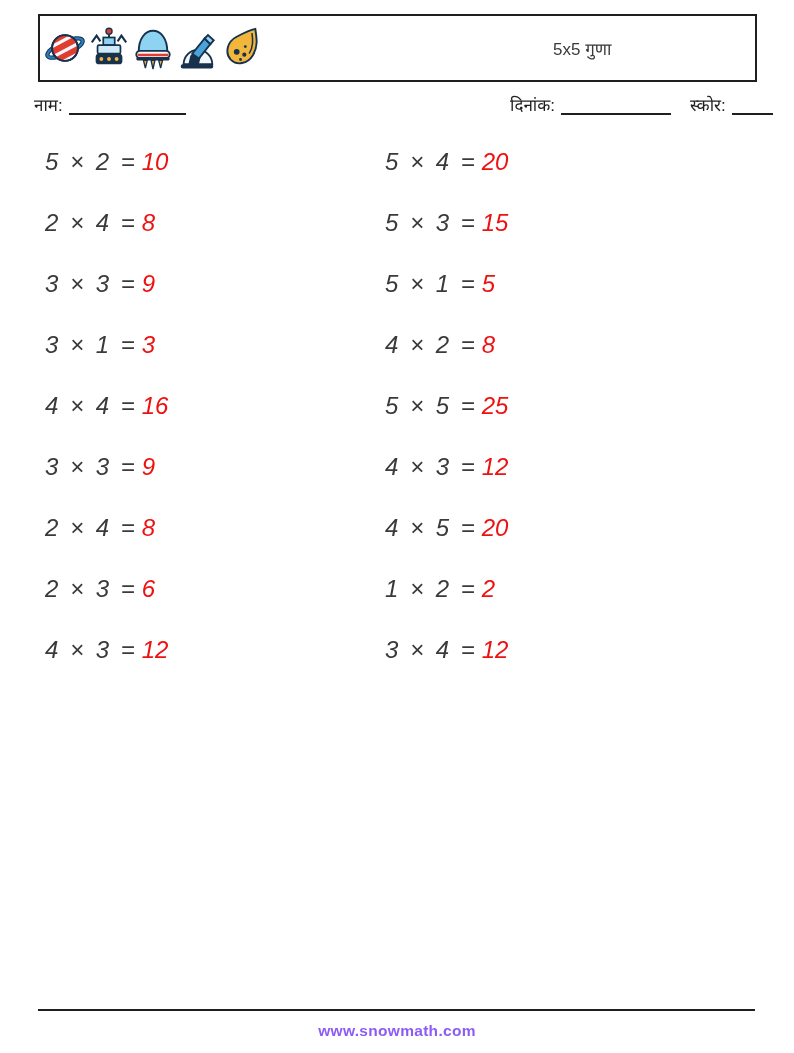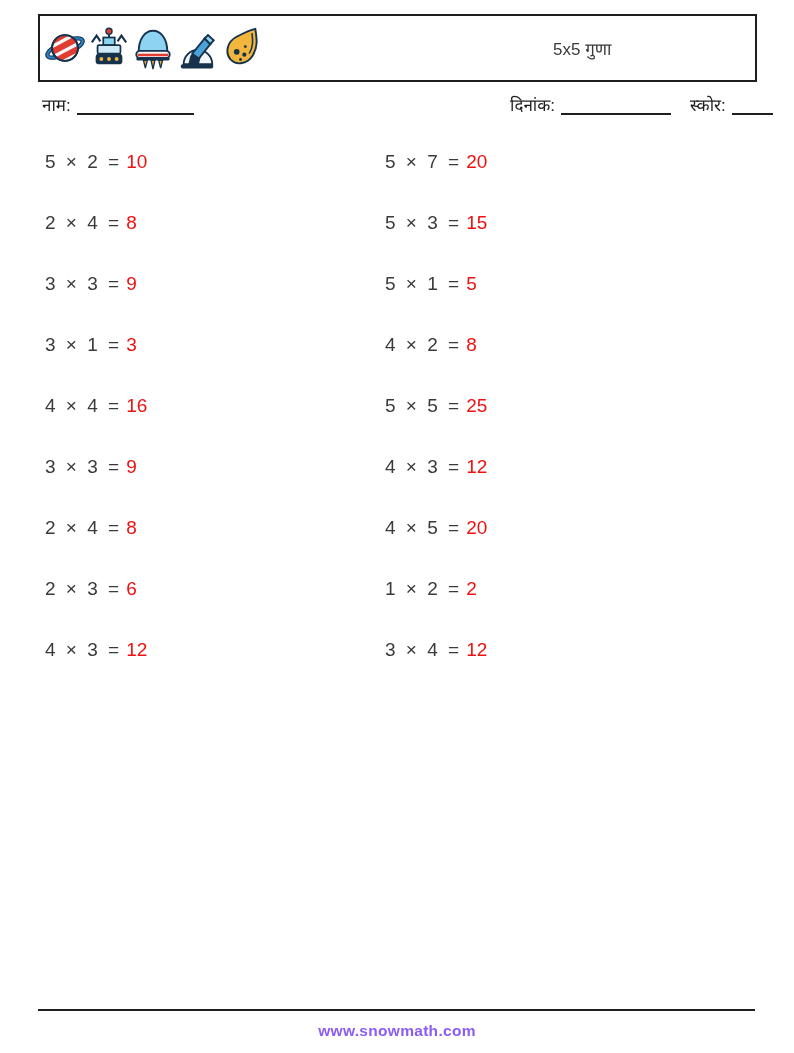--- a/index.html
+++ b/index.html
@@ -15,37 +15,37 @@
     display:flex; align-items:center;
   }
   .icon-strip { display:flex; align-items:center; gap:2px; padding-left:4px; }
   .icon-strip svg { display:block; }
   .sheet-title {
     position:absolute; left:513px; top:50%; transform:translateY(-50%);
     font-size:17px; color:#3a3a3a; white-space:nowrap;
   }
   
   .field-group { position:absolute; top:93px; font-size:17px; color:#1f1f1f; white-space:nowrap; }
-  .fg-name  { left:42px; }
+  .fg-name  { left:34px; }
   .fg-date  { left:510px; }
   .fg-score { left:682px;margin-left:8px; }
   .write-line {
     display:inline-block; border-bottom:2px solid #1f1f1f; height:16px;
     vertical-align:-4px; margin-left:6px;
   }
   .line-name  { width:117px; }
   .line-date  { width:110px; }
   .line-score { width:41px; }
   
   .problems {
     position:absolute; left:45px; top:131px; width:700px;
     display:grid; grid-template-columns:340px 340px; grid-auto-rows:61px;
     align-items:center;
   }
-  .eq { font-size:19px; color:#3a3a3a; white-space:nowrap; }
+  .eq { font-size:24px; color:#3a3a3a; white-space:nowrap;font-style:italic; }
   .eq .expr { word-spacing:5px; }
   .eq .ans { color:#ee1111; margin-left:7px; }
   
   .footer-divider { position:absolute; left:38px; top:1009px; width:717px; border-top:2px solid #1f1f1f; }
   .footer-url {
     position:absolute; left:0; top:1022px; width:100%; text-align:center;
     font-size:15.5px; font-weight:700; color:#8b5cf6; letter-spacing:.3px;
   }
 </style>
 </head>
@@ -132,21 +132,21 @@
   </div>
   <div class="field-group fg-date">
     <span>दिनांक:</span><span class="write-line line-date"></span>
   </div>
   <div class="field-group fg-score">
     <span>स्कोर:</span><span class="write-line line-score"></span>
   </div>
 
   <div class="problems">
     <div class="eq"><span class="expr">5 × 2 =</span><span class="ans">10</span></div>
-    <div class="eq"><span class="expr">5 × 7 =</span><span class="ans">20</span></div>
+    <div class="eq"><span class="expr">5 × 4 =</span><span class="ans">20</span></div>
     <div class="eq"><span class="expr">2 × 4 =</span><span class="ans">8</span></div>
     <div class="eq"><span class="expr">5 × 3 =</span><span class="ans">15</span></div>
     <div class="eq"><span class="expr">3 × 3 =</span><span class="ans">9</span></div>
     <div class="eq"><span class="expr">5 × 1 =</span><span class="ans">5</span></div>
     <div class="eq"><span class="expr">3 × 1 =</span><span class="ans">3</span></div>
     <div class="eq"><span class="expr">4 × 2 =</span><span class="ans">8</span></div>
     <div class="eq"><span class="expr">4 × 4 =</span><span class="ans">16</span></div>
     <div class="eq"><span class="expr">5 × 5 =</span><span class="ans">25</span></div>
     <div class="eq"><span class="expr">3 × 3 =</span><span class="ans">9</span></div>
     <div class="eq"><span class="expr">4 × 3 =</span><span class="ans">12</span></div>

